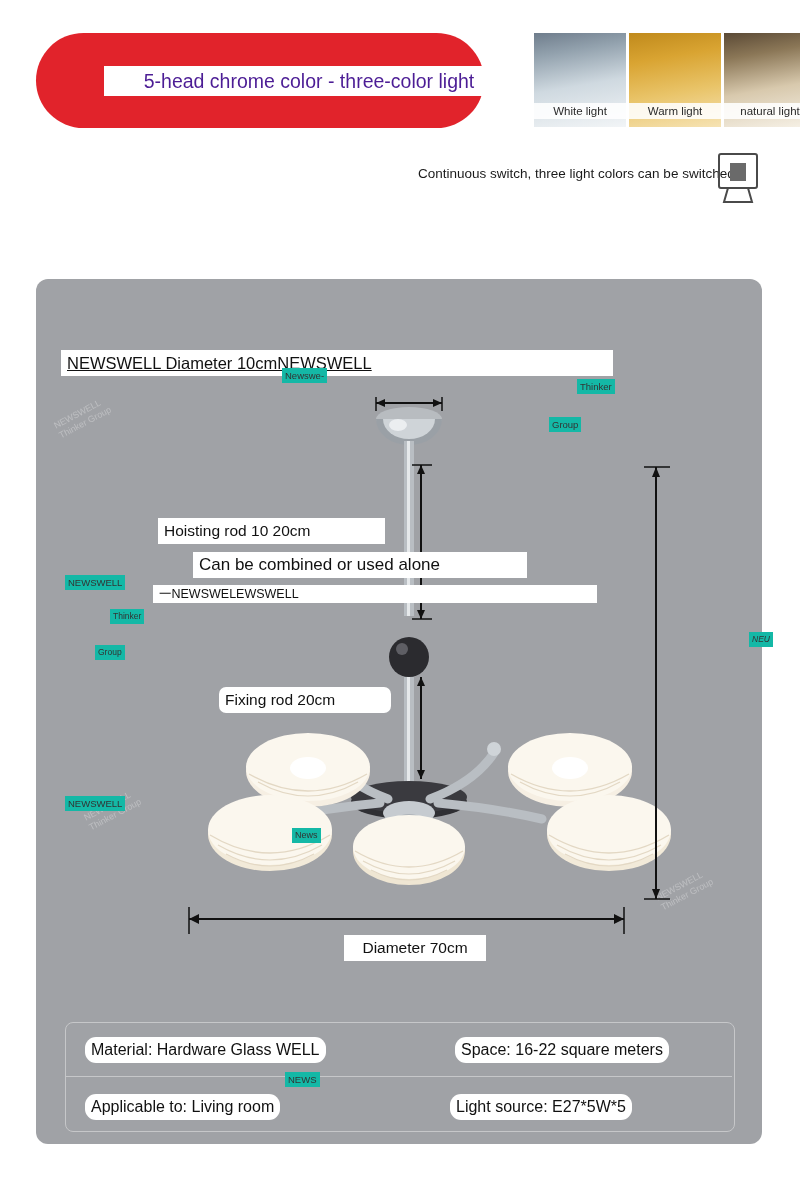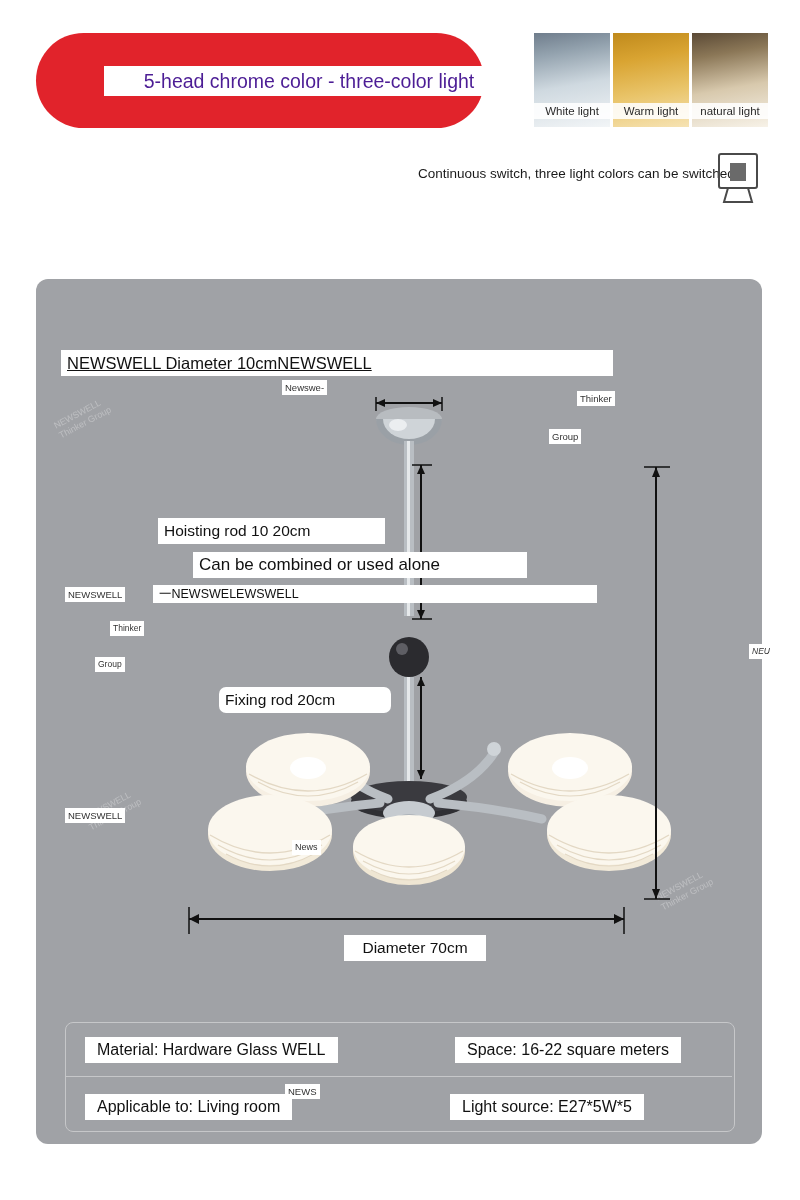--- a/index.html
+++ b/index.html
@@ -40,21 +40,21 @@
 
   
   .swatches {
     position: absolute;
     left: 534px;
     top: 33px;
     display: flex;
     gap: 3px;
   }
   .swatch {
-    width: 76px;
+    width: 92px;
     height: 94px;
     position: relative;
     overflow: hidden;
   }
   .sw-white  { background: linear-gradient(170deg,#6f7d8c 0%, #93a2ae 22%, #cfd9e0 55%, #f2f5f7 100%); }
   .sw-nat    { background: linear-gradient(170deg,#5b4a36 0%, #8b7757 24%, #d8c9ad 58%, #f7f2e8 100%); }
   .sw-warm   { background: linear-gradient(170deg,#c08a1c 0%, #d9a432 28%, #e9c469 62%, #f6e3b4 100%); }
   .swatch-label {
     position: absolute;
     left: 0;
@@ -101,27 +101,26 @@
     position: absolute;
     color: rgba(255,255,255,0.30);
     font-size: 9px;
     line-height: 11px;
     transform: rotate(-28deg);
     white-space: pre;
     pointer-events: none;
   }
   .wm-box {
     position: absolute;
-    background: #ffffff;
+    background: #14b8a6;
     color: #333;
     font-size: 9.5px;
     line-height: 13px;
     padding: 1px 3px;
     white-space: nowrap;
-    margin-top: 12px;
   }
 
   
   .lbl {
     position: absolute;
     background: #ffffff;
     color: #111;
     white-space: nowrap;
     line-height: 26px;
     padding: 0 6px;
@@ -145,21 +144,22 @@
     height: 1px;
     background: #c6c7c9;
   }
   .spec-text {
     position: absolute;
     background: #ffffff;
     color: #111;
     font-size: 16px;
     line-height: 26px;
     white-space: nowrap;
-    padding: 0 12px;
+    padding: 0 6px;
+    border-radius: 11px;
   }
 
   svg { display:block; }
 </style>
 </head>
 <body>
 
 <div class="title-pill"></div>
 <div class="title-text">5-head chrome color - three-color light</div>
 

